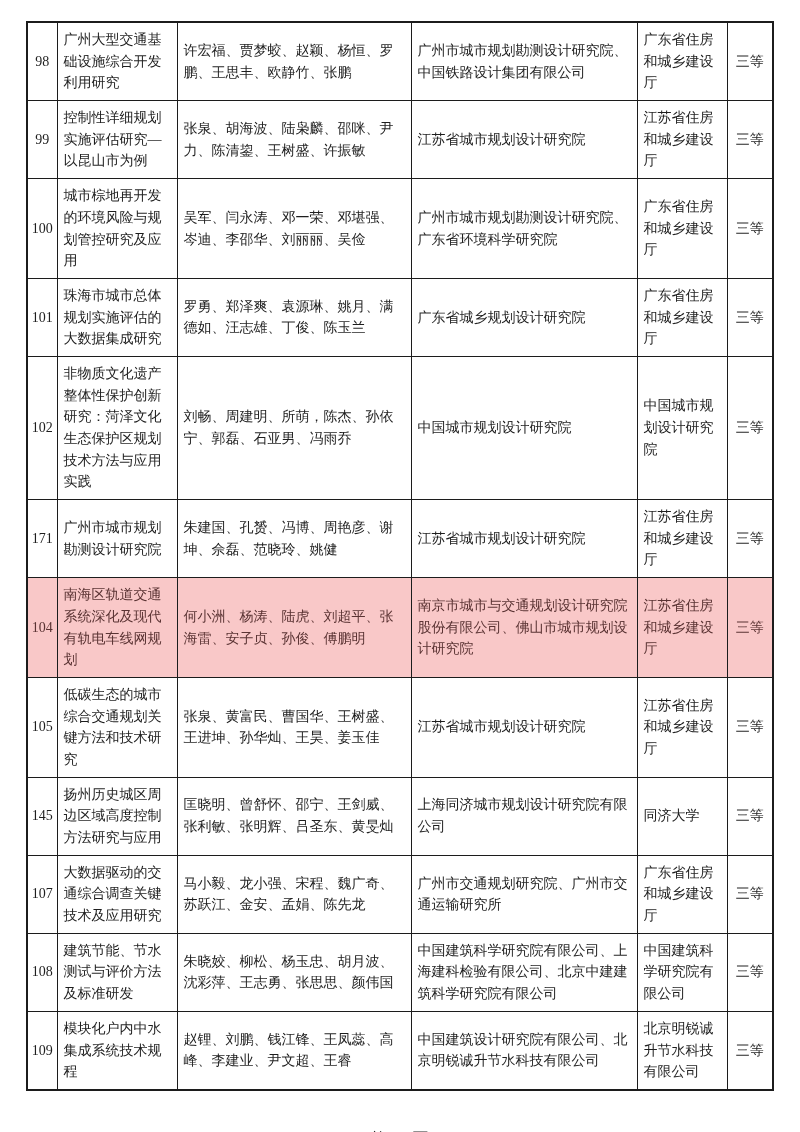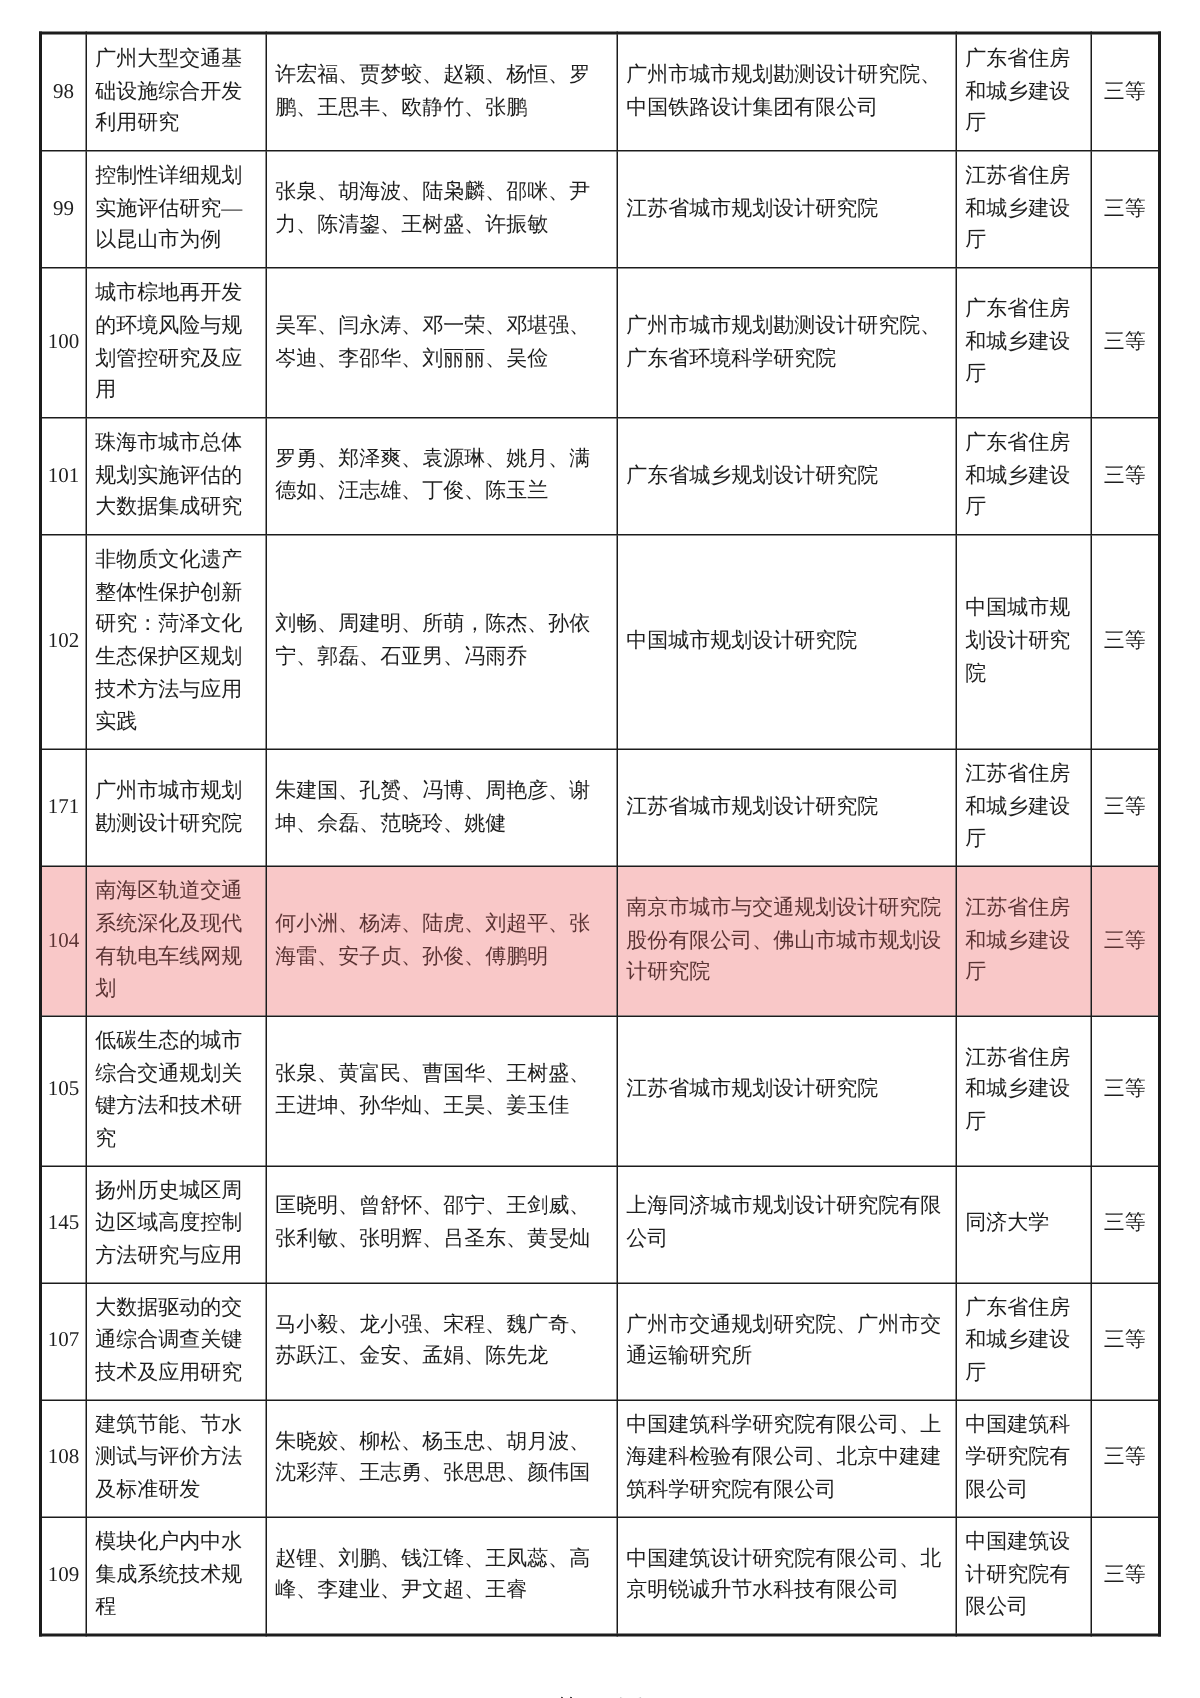--- a/index.html
+++ b/index.html
@@ -146,19 +146,19 @@
       <td class="c-authors">朱晓姣、柳松、杨玉忠、胡月波、沈彩萍、王志勇、张思思、颜伟国</td>
       <td class="c-orgs">中国建筑科学研究院有限公司、上海建科检验有限公司、北京中建建筑科学研究院有限公司</td>
       <td class="c-dept">中国建筑科学研究院有限公司</td>
       <td class="c-prize">三等</td>
     </tr>
     <tr>
       <td class="c-num">109</td>
       <td class="c-title">模块化户内中水集成系统技术规程</td>
       <td class="c-authors">赵锂、刘鹏、钱江锋、王凤蕊、高峰、李建业、尹文超、王睿</td>
       <td class="c-orgs">中国建筑设计研究院有限公司、北京明锐诚升节水科技有限公司</td>
-      <td class="c-dept">中国建筑设计研究院有限公司</td>
+      <td class="c-dept">北京明锐诚升节水科技有限公司</td>
       <td class="c-prize">三等</td>
     </tr>
   </tbody>
 </table>
 
 <div class="page-footer">第 11 页</div>
 
 </body></html>

